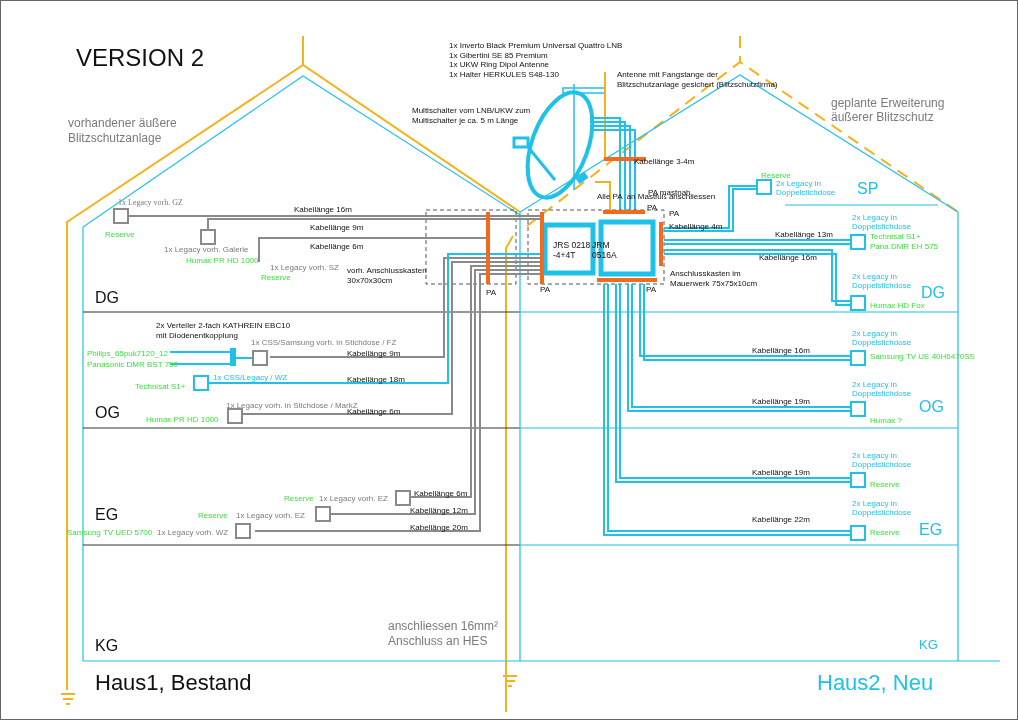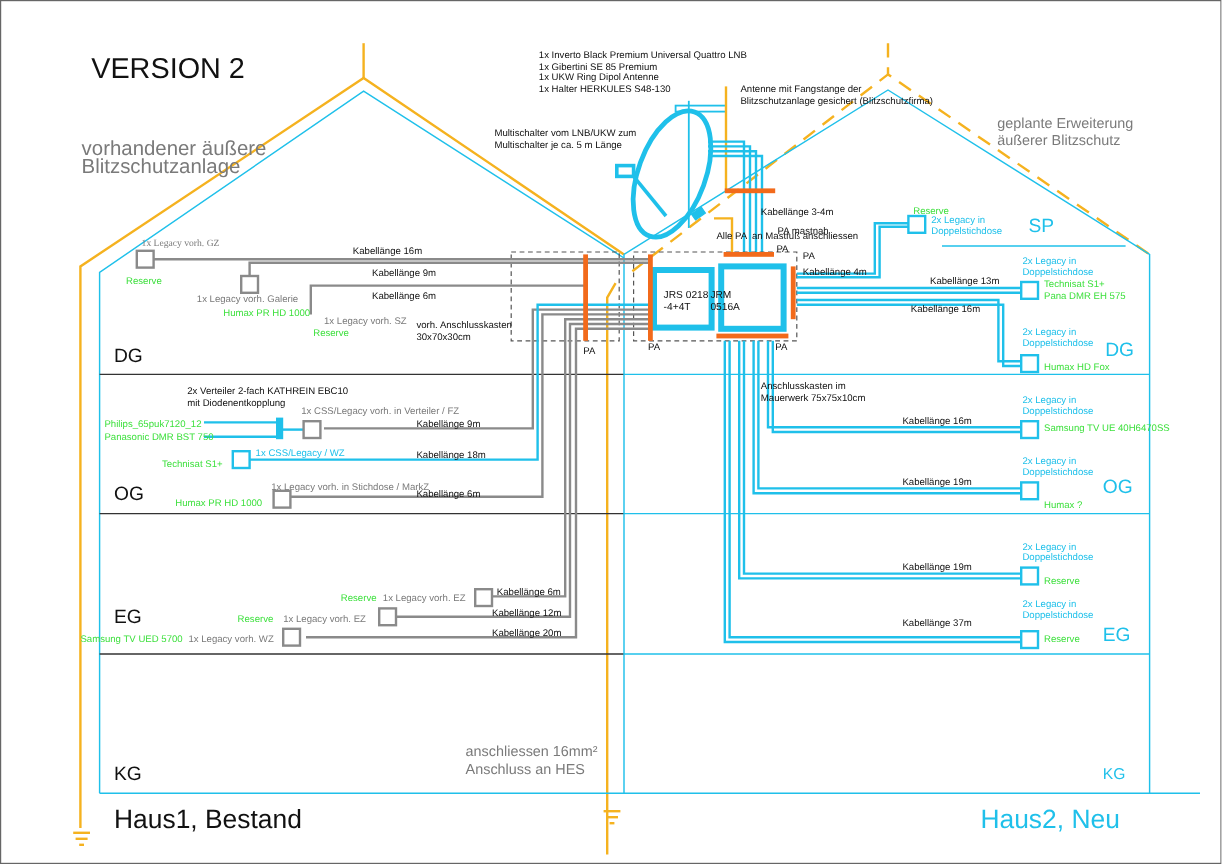--- a/index.html
+++ b/index.html
@@ -141,21 +141,21 @@
     <rect x="603" y="210" width="42" height="4"></rect>
     <rect x="486" y="212" width="4" height="72"></rect>
     <rect x="540" y="212" width="4" height="72"></rect>
     <rect x="659" y="222" width="4" height="44"></rect>
     <rect x="597" y="278" width="60" height="4"></rect>
   </g>
 </svg>
 
 <div style="position:absolute;left:76px;top:44px;font-size:24px;color:#111;">VERSION 2</div>
 
-<div style="position:absolute;left:68px;top:116px;font-size:17px;color:#7a7a7a;line-height:15px;">
+<div style="position:absolute;left:68px;top:116px;font-size:12px;color:#7a7a7a;line-height:15px;">
   <div>vorhandener äußere</div>
   <div>Blitzschutzanlage</div>
 </div>
 <div style="position:absolute;left:831px;top:96px;font-size:12px;color:#7a7a7a;line-height:14px;">
   <div>geplante Erweiterung</div>
   <div>äußerer Blitzschutz</div>
 </div>
 
 <div style="position:absolute;left:449px;top:41px;font-size:8px;color:#111;line-height:9.5px;">
   <div>1x Inverto Black Premium Universal Quattro LNB</div>
@@ -165,34 +165,34 @@
 </div>
 <div style="position:absolute;left:617px;top:70px;font-size:8px;color:#111;line-height:10px;">
   <div>Antenne mit Fangstange der</div>
   <div>Blitzschutzanlage gesichert (Blitzschutzfirma)</div>
 </div>
 <div style="position:absolute;left:412px;top:106px;font-size:8px;color:#111;line-height:10px;">
   <div>Multischalter vom LNB/UKW zum</div>
   <div>Multischalter je ca. 5 m Länge</div>
 </div>
 <div style="position:absolute;left:648px;top:152px;font-size:8px;color:#111;margin-top:36px;">PA mastnah</div>
-<div style="position:absolute;left:634px;top:172px;font-size:8px;color:#111;">Kabellänge 3-4m</div>
+<div style="position:absolute;left:634px;top:157px;font-size:8px;color:#111;">Kabellänge 3-4m</div>
 <div style="position:absolute;left:597px;top:192px;font-size:8px;color:#111;white-space:pre;">Alle PA  an Mastfuß anschliessen</div>
 
 <div style="position:absolute;left:647px;top:203px;font-size:8px;color:#111;">PA</div>
 <div style="position:absolute;left:669px;top:209px;font-size:8px;color:#111;">PA</div>
 <div style="position:absolute;left:486px;top:288px;font-size:8px;color:#111;">PA</div>
 <div style="position:absolute;left:540px;top:285px;font-size:8px;color:#111;">PA</div>
 <div style="position:absolute;left:646px;top:285px;font-size:8px;color:#111;">PA</div>
 
 <div style="position:absolute;left:347px;top:266px;font-size:8px;color:#111;line-height:10px;">
   <div>vorh. Anschlusskasten</div>
   <div>30x70x30cm</div>
 </div>
-<div style="position:absolute;left:634px;top:269px;font-size:8px;color:#111;line-height:10px;margin-top:48px;">
+<div style="position:absolute;left:670px;top:269px;font-size:8px;color:#111;line-height:10px;">
   <div>Anschlusskasten im</div>
   <div>Mauerwerk 75x75x10cm</div>
 </div>
 <div style="position:absolute;left:156px;top:321px;font-size:8px;color:#111;line-height:10px;">
   <div>2x Verteiler 2-fach KATHREIN EBC10</div>
   <div>mit Diodenentkopplung</div>
 </div>
 <div style="position:absolute;left:388px;top:619px;font-size:12px;color:#7a7a7a;line-height:15px;">
   <div>anschliessen 16mm²</div>
   <div>Anschluss an HES</div>
@@ -225,21 +225,21 @@
 <div style="position:absolute;left:294px;top:205px;font-size:8px;color:#111;">Kabellänge 16m</div>
 
 <div style="position:absolute;left:164px;top:245px;font-size:8px;color:#7a7a7a;">1x Legacy vorh. Galerie</div>
 <div style="position:absolute;left:186px;top:256px;font-size:8px;color:#3ee03e;">Humax PR HD 1000</div>
 <div style="position:absolute;left:310px;top:223px;font-size:8px;color:#111;">Kabellänge 9m</div>
 
 <div style="position:absolute;left:270px;top:263px;font-size:8px;color:#7a7a7a;">1x Legacy vorh. SZ</div>
 <div style="position:absolute;left:261px;top:273px;font-size:8px;color:#3ee03e;">Reserve</div>
 <div style="position:absolute;left:310px;top:242px;font-size:8px;color:#111;">Kabellänge 6m</div>
 
-<div style="position:absolute;left:251px;top:338px;font-size:8px;color:#7a7a7a;">1x CSS/Legacy vorh. in Verteiler / FZ</div>
+<div style="position:absolute;left:251px;top:338px;font-size:8px;color:#7a7a7a;">1x CSS/Samsung vorh. in Stichdose / FZ</div>
 <div style="position:absolute;left:87px;top:349px;font-size:8px;color:#3ee03e;">Philips_65puk7120_12</div>
 <div style="position:absolute;left:87px;top:360px;font-size:8px;color:#3ee03e;">Panasonic DMR BST 750</div>
 <div style="position:absolute;left:347px;top:349px;font-size:8px;color:#111;">Kabellänge 9m</div>
 
 <div style="position:absolute;left:213px;top:373px;font-size:8px;color:#1fc0ea;">1x CSS/Legacy / WZ</div>
 <div style="position:absolute;left:135px;top:382px;font-size:8px;color:#3ee03e;">Technisat S1+</div>
 <div style="position:absolute;left:347px;top:375px;font-size:8px;color:#111;">Kabellänge 18m</div>
 
 <div style="position:absolute;left:226px;top:401px;font-size:8px;color:#7a7a7a;">1x Legacy vorh. in Stichdose / MarkZ</div>
 <div style="position:absolute;left:146px;top:415px;font-size:8px;color:#3ee03e;">Humax PR HD 1000</div>
@@ -298,15 +298,15 @@
   <div>Doppelstichdose</div>
 </div>
 <div style="position:absolute;left:870px;top:480px;font-size:8px;color:#3ee03e;">Reserve</div>
 <div style="position:absolute;left:752px;top:468px;font-size:8px;color:#111;">Kabellänge 19m</div>
 
 <div style="position:absolute;left:852px;top:499px;font-size:8px;color:#1fc0ea;line-height:9px;">
   <div>2x Legacy in</div>
   <div>Doppelstichdose</div>
 </div>
 <div style="position:absolute;left:870px;top:528px;font-size:8px;color:#3ee03e;">Reserve</div>
-<div style="position:absolute;left:752px;top:515px;font-size:8px;color:#111;">Kabellänge 37m</div>
+<div style="position:absolute;left:752px;top:515px;font-size:8px;color:#111;">Kabellänge 22m</div>
 
 </div>
 
 </body></html>

